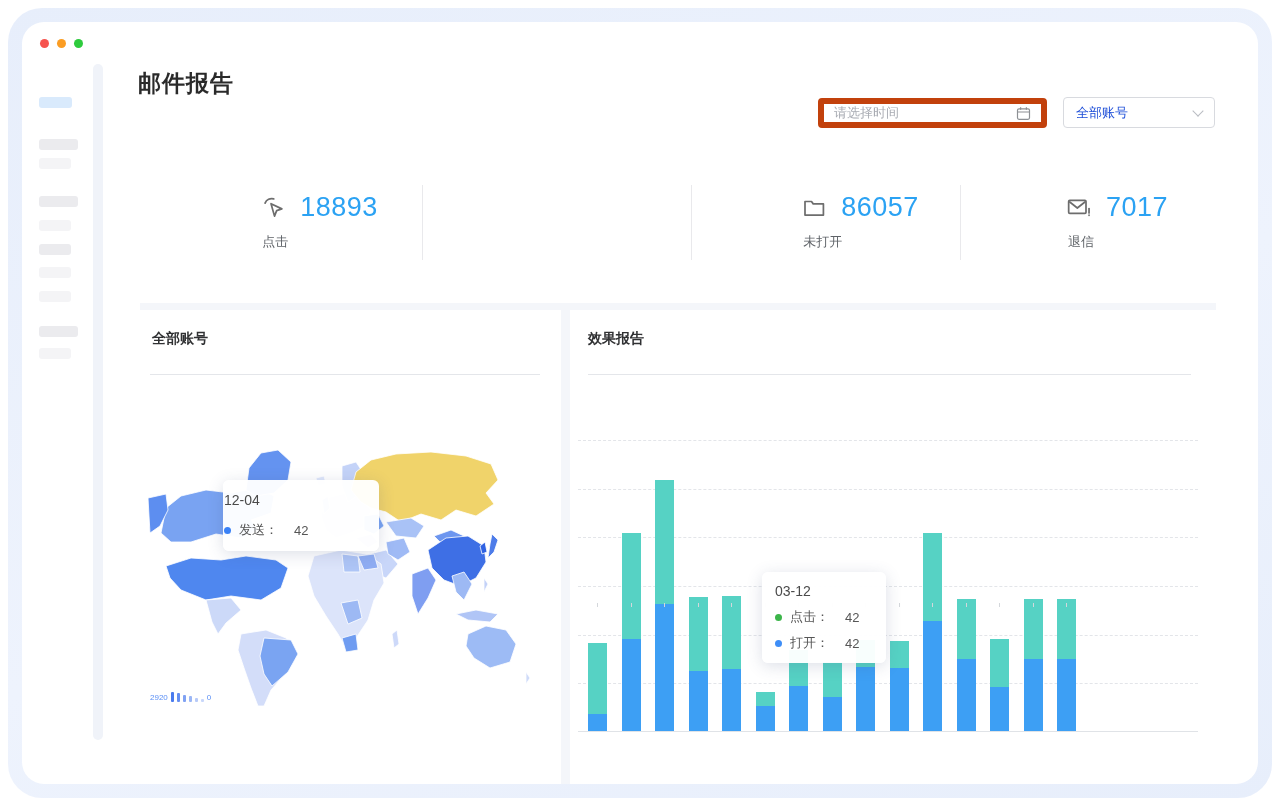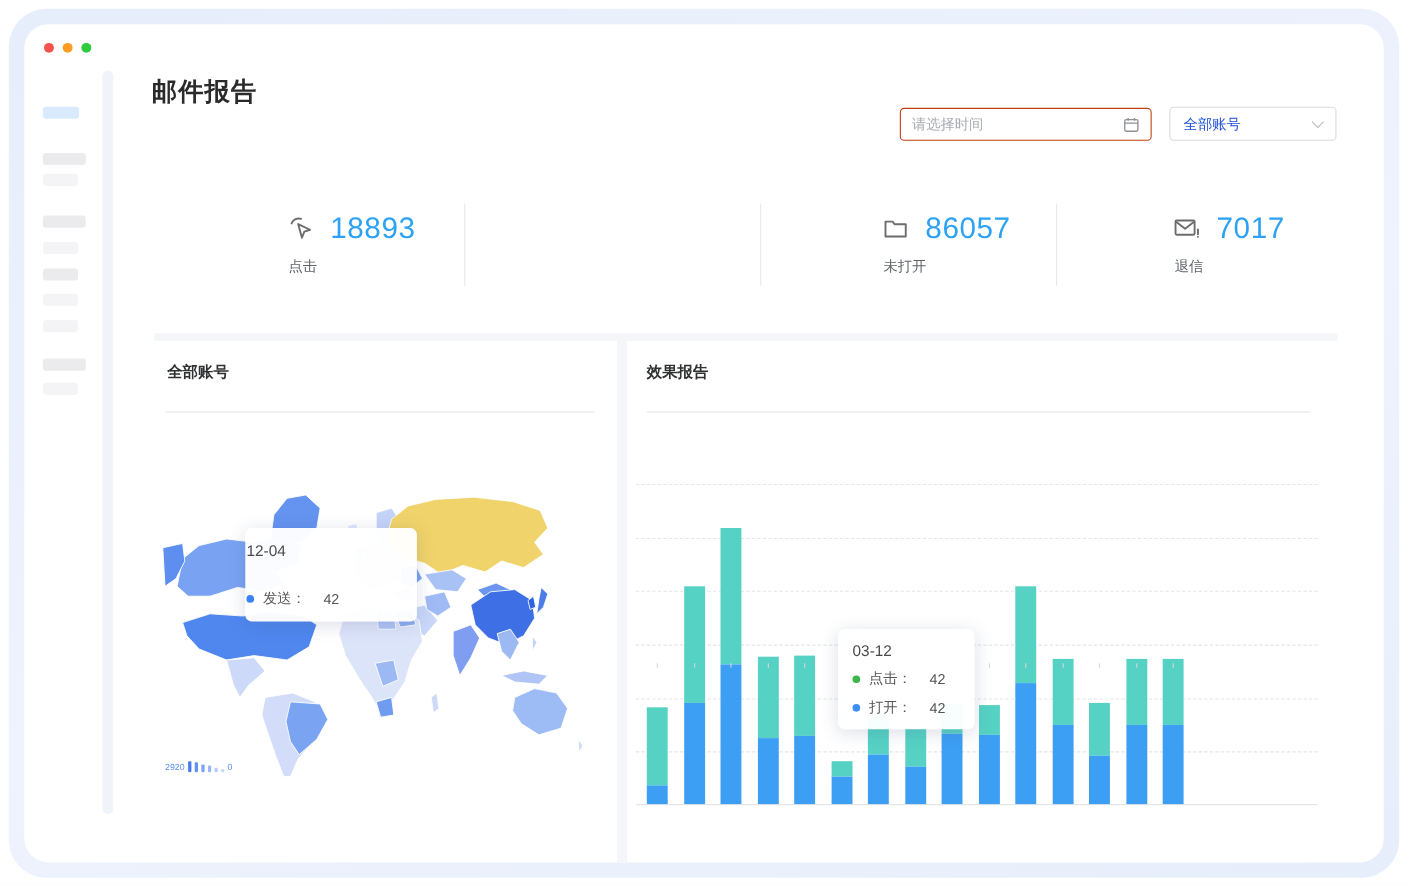--- a/index.html
+++ b/index.html
@@ -12,21 +12,21 @@
   .dots { position:absolute; left:18px; top:17px; display:flex; gap:8px; }
   .dot { width:9px; height:9px; border-radius:50%; }
   
   .side-divider { position:absolute; left:71px; top:42px; width:10px; height:676px; background:#f0f3f9; border-radius:6px; }
   .skel { position:absolute; left:17px; height:11px; border-radius:3px; }
   .skel.active { background:#d9eafc; }
   .skel.dark { background:#ebebee; }
   .skel.light { background:#f4f4f6; }
   
   .page-title { position:absolute; left:116px; top:46px; font-size:23px; font-weight:700; color:#2a2a2a; letter-spacing:1px; }
-  .date-input { position:absolute; left:796px; top:76px; width:229px; height:30px; border:1px solid #c2410c;
+  .date-input { position:absolute; left:796px; top:76px; width:229px; height:30px; border:6px solid #c2410c;
                 border-radius:4px; display:flex; align-items:center; padding:0 10px; background:#fff; }
   .date-input .ph { flex:1; font-size:13px; color:#a8abb2; }
   .select-box { position:absolute; left:1041px; top:75px; width:152px; height:31px; border:1px solid #d8dadf;
                 border-radius:4px; display:flex; align-items:center; padding:0 12px; background:#fff; }
   .select-box .val { flex:1; font-size:13px; color:#1d4ed8; }
   .chev { width:8px; height:8px; border-right:1.5px solid #b9bcc2; border-bottom:1.5px solid #b9bcc2;
           transform:rotate(45deg); margin-top:-4px; }
   
   .stats { position:absolute; left:118px; top:160px; width:1076px; height:84px; }
   .stat-cell { position:absolute; top:10px; transform:translateX(-50%); }
@@ -44,21 +44,21 @@
   .panel-rule { position:absolute; top:64px; height:1px; background:#e4e6ea; }
   
   .map-wrap { position:absolute; left:6px; top:128px; width:402px; height:270px; }
   .vlegend { position:absolute; left:10px; top:382px; display:flex; align-items:flex-end; gap:3px;
              font-size:8px; color:#5b8ff5; }
   .vlegend .bar { width:3px; background:#4a7bee; border-radius:1px; }
   
   .tip { position:absolute; background:rgba(255,255,255,0.96); border-radius:6px;
          box-shadow:0 3px 16px rgba(60,80,120,0.18); padding:12px 1px; z-index:5; }
   .tip-title { font-size:14px; color:#4a4a4a; }
-  .tip-row { display:flex; align-items:center; margin-top:27px; font-size:13px; color:#565656; }
+  .tip-row { display:flex; align-items:center; margin-top:13px; font-size:13px; color:#565656; }
   .tip-dot { width:7px; height:7px; border-radius:50%; margin-right:8px; }
   .tip-val { margin-left:16px; }
   
   .plot { position:absolute; left:8px; top:130px; width:620px; height:292px; border-bottom:1px solid #e0e3e7; }
   .gline { position:absolute; left:0; width:100%; border-top:1px dashed #e3e5e9; }
   .bar-stack { position:absolute; bottom:0; width:19px; }
   .seg { width:100%; }
   .tick { position:absolute; top:293px; width:1px; height:4px; background:#d4d7db; }
 </style>
 </head>

